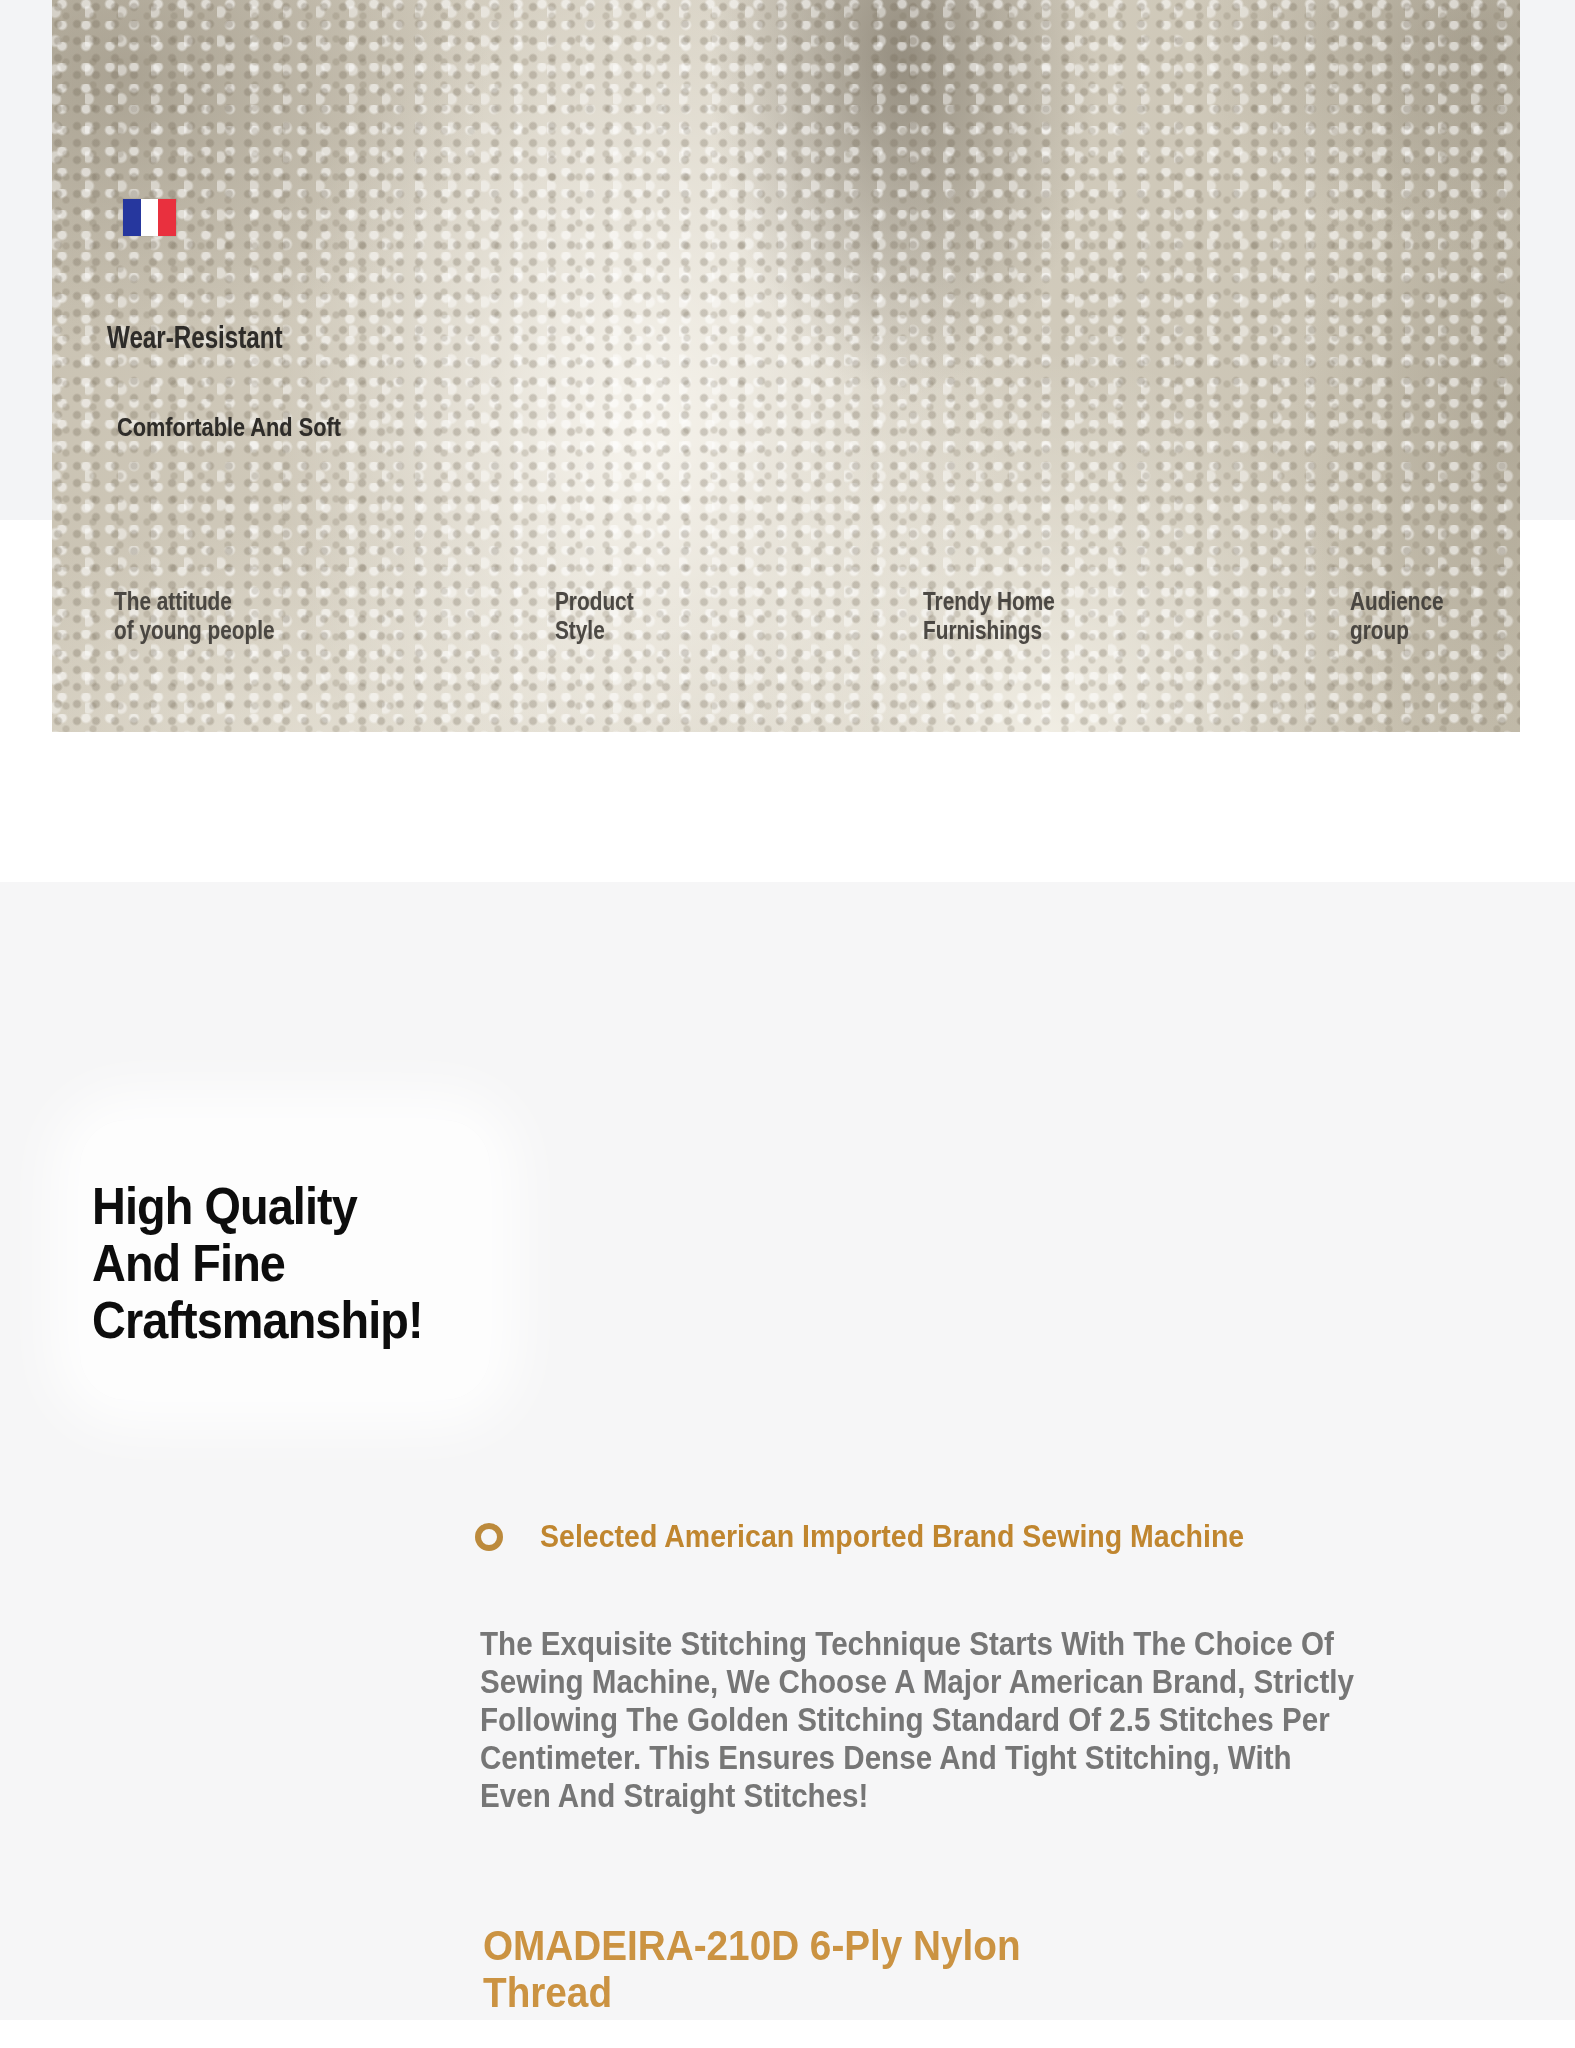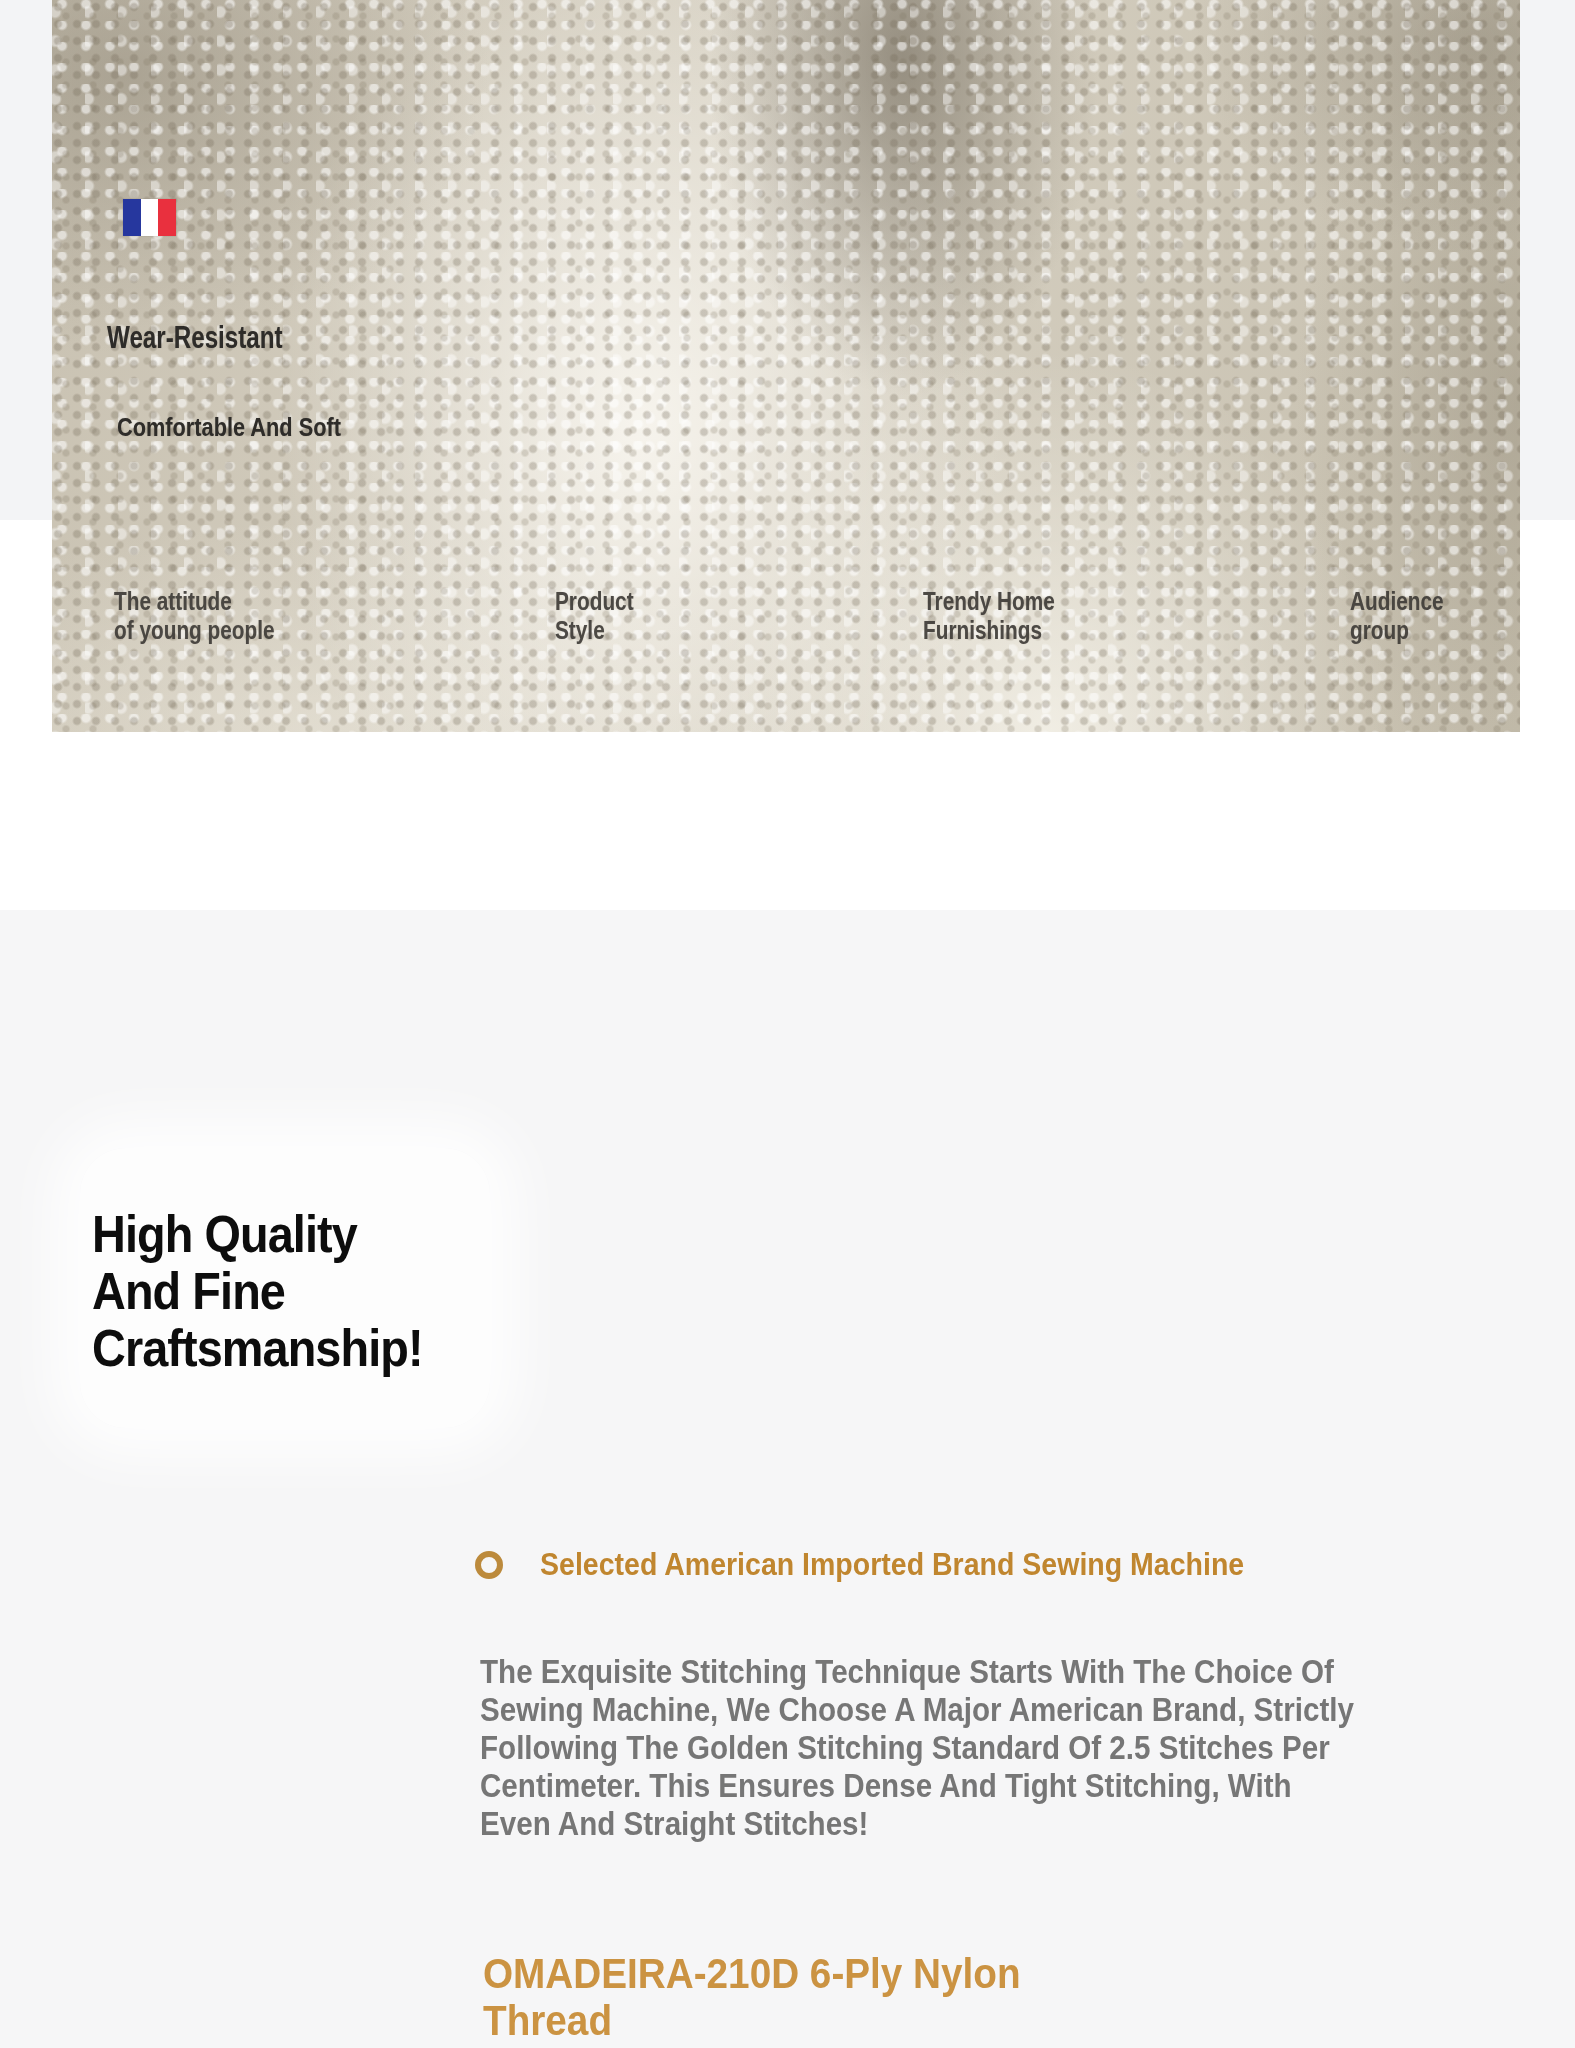--- a/index.html
+++ b/index.html
@@ -46,21 +46,21 @@
 
   .cat{top:587px;font-weight:700;font-size:26px;line-height:29px;color:#3f3c38;
        transform:scaleX(.8);transform-origin:left top;white-space:nowrap;opacity:.92;
        text-shadow:0 0 1px rgba(70,64,56,.3);}
   .cat.c1{left:62px;}
   .cat.c2{left:503px;}
   .cat.c3{left:871px;}
   .cat.c4{left:1298px;}
 
   
-  .section{position:absolute;left:0;top:910px;width:1575px;height:1138px;background:#f6f6f7;}
+  .section{position:absolute;left:0;top:882px;width:1575px;height:1138px;background:#f6f6f7;}
   .section > *{position:absolute;}
 
   .heading-blob{left:80px;top:238px;width:410px;height:280px;background:rgba(255,255,255,.75);
                 border-radius:46px;box-shadow:0 0 55px 28px rgba(255,255,255,.85);}
 
   .main-heading{left:92px;top:296px;color:#0d0d0d;font-weight:700;font-size:52px;line-height:57px;
                 letter-spacing:-1px;transform:scaleX(.9);transform-origin:left top;white-space:nowrap;}
 
   .feature-row{left:475px;top:637px;display:flex;align-items:center;gap:37px;}
   .feature-ring{width:16px;height:16px;border:6px solid #bc8a3c;border-radius:50%;background:transparent;}

